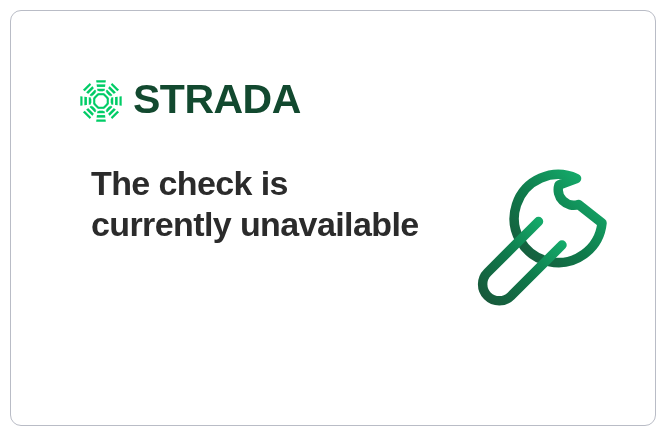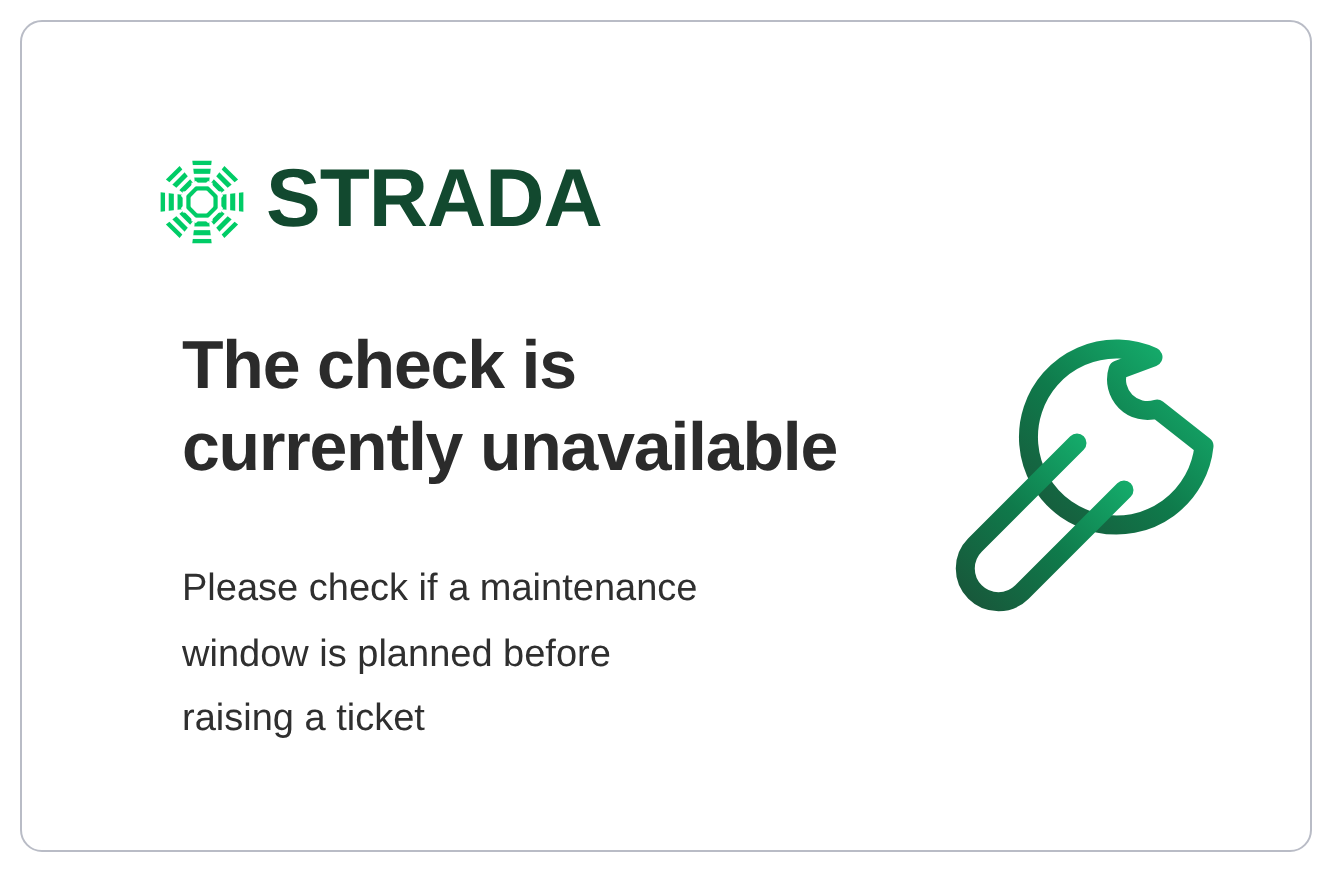--- a/index.html
+++ b/index.html
@@ -178,25 +178,20 @@
               <rect x="-12" y="-22" width="24" height="4.2"></rect>
             </g>
           </g>
         </g>
       </svg>
       <span class="logo-word">STRADA</span>
     </div>
 
     <h1 class="headline">The check is currently unavailable</h1>
 
-    <p class="body-copy">
-      <span class="line">Please check if a maintenance</span>
-      <span class="line">window is planned before</span>
-      <span class="line">raising a ticket</span>
-    </p>
 
     <svg class="wrench" viewBox="0 0 160 160" aria-hidden="true">
       <defs>
         <linearGradient id="wrenchGrad" x1="0" y1="1" x2="1" y2="0">
           <stop offset="0%" stop-color="#18573a"></stop>
           <stop offset="45%" stop-color="#0f7a4b"></stop>
           <stop offset="100%" stop-color="#16b873"></stop>
         </linearGradient>
       </defs>
       <g fill="none" stroke="url(#wrenchGrad)" stroke-width="9.5" stroke-linecap="round" stroke-linejoin="round">

